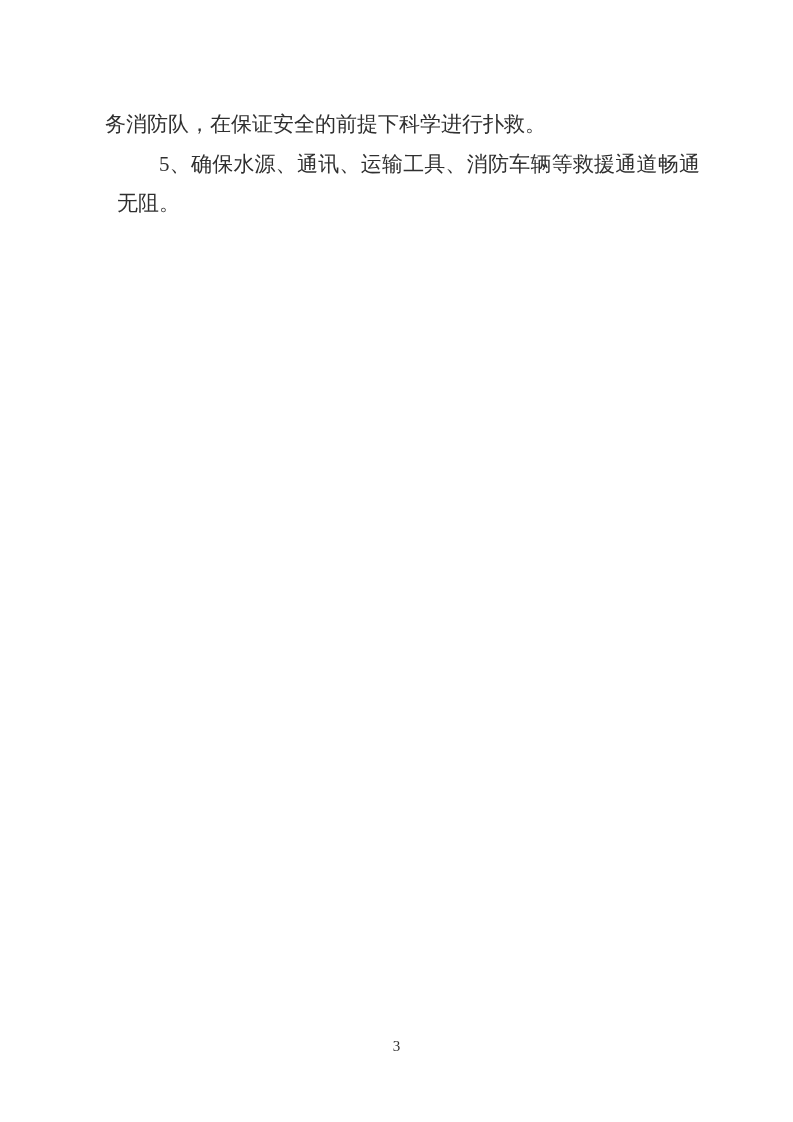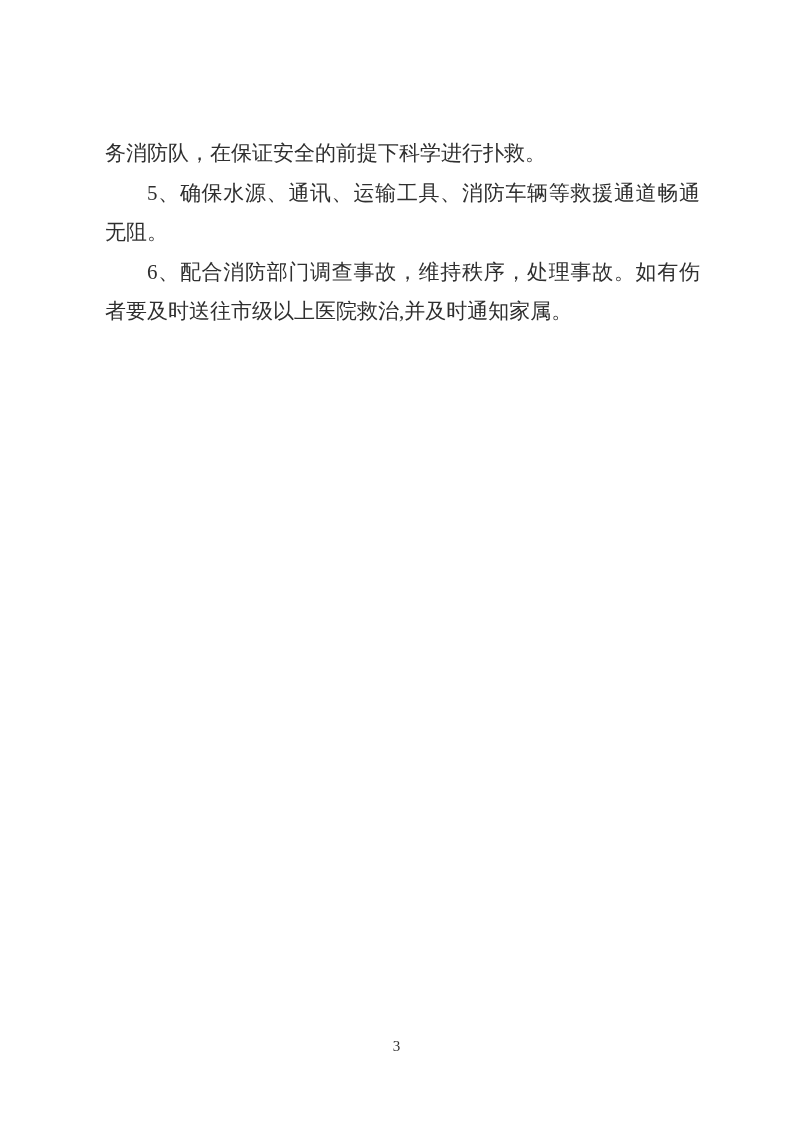--- a/index.html
+++ b/index.html
@@ -11,49 +11,49 @@
     position: relative;
     width: 793px;
     height: 1122px;
     background: #ffffff;
     overflow: hidden;
     font-family: "Liberation Serif", serif;
   }
   .content {
     position: absolute;
     left: 105px;
-    top: 134px;
+    top: 105px;
     width: 595px;
     color: #2f2f2f;
     font-size: 21px;
     line-height: 39.6px;
     text-align: justify;
     letter-spacing: 0;
   }
   .content p {
     margin: 0;
     padding: 0;
   }
   .content p.indent {
     text-indent: 2em;
+    margin-left: 12px;
   }
   .page-number {
     position: absolute;
     left: 0;
     top: 1036px;
     width: 100%;
     text-align: center;
     font-size: 15px;
     color: #303030;
     line-height: 20px;
   }
 </style>
 </head>
 <body>
 
 <div class="page">
   <div class="content">
     <p>务消防队，在保证安全的前提下科学进行扑救。</p>
     <p class="indent">5、确保水源、通讯、运输工具、消防车辆等救援通道畅通无阻。</p>
-    <p class="indent">6、配合消防部门调查事故，维持秩序，处理事故。如有伤者要及时送往市级以上医院救治,并及时通知家属。</p>
   </div>
   <div class="page-number">3</div>
 </div>
 
 </body></html>

